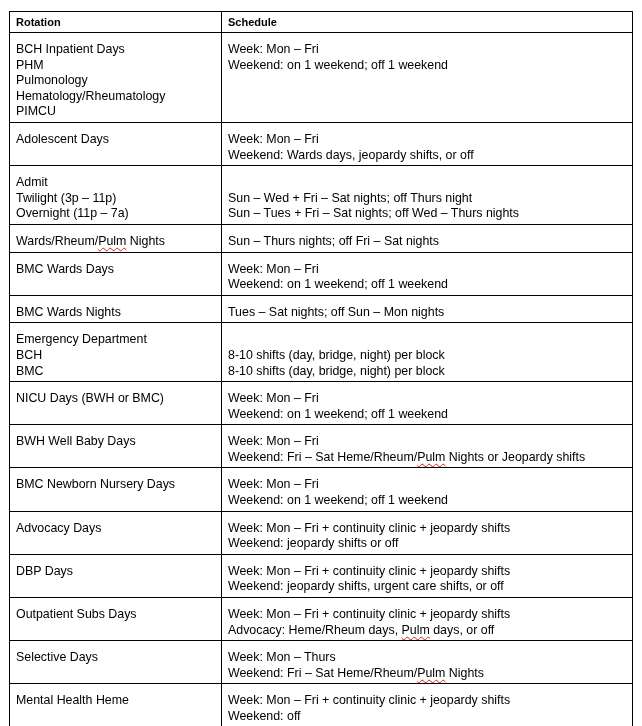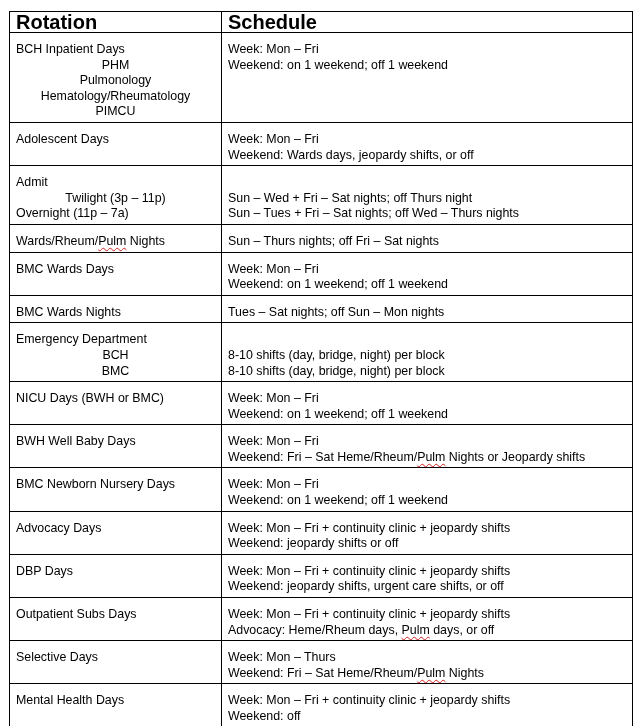--- a/index.html
+++ b/index.html
@@ -2,23 +2,23 @@
 <html><head>
 <meta charset="utf-8">
 <style>
   html, body { margin: 0; padding: 0; background: #ffffff; }
   body { width: 642px; height: 726px; position: relative; overflow: hidden;
          font-family: "Liberation Sans", sans-serif; color: #000; }
   table.sched { position: absolute; left: 9px; top: 11px; width: 624px;
                 border-collapse: collapse; font-size: 12.4px; line-height: 15.6px; }
   table.sched td, table.sched th { border: 1px solid #000; vertical-align: top;
                 padding: 9px 6px 2px 6px; text-align: left; }
-  table.sched th { font-weight: bold; font-size: 20px; line-height: 17px; padding: 2px 14px 1px 6px; }
+  table.sched th { font-weight: bold; font-size: 11px; line-height: 17px; padding: 2px 14px 1px 6px; }
   col.c1 { width: 212px; }
-  .sub { text-align: center; }
+  .sub { text-align: left; }
   .line { display: block; }
   .spell { text-decoration: underline wavy #d02020; text-decoration-thickness: 1px;
            text-underline-offset: 2px; }
 </style>
 </head>
 <body>
 
 <table class="sched">
   <colgroup>
       <col class="c1">
@@ -178,21 +178,21 @@
           <span class="line">Selective Days</span>
         </td>
       <td>
         <span class="line">Week: Mon – Thurs</span>
         <span class="line"><span>Weekend: Fri – Sat Heme/Rheum/</span><span class="spell">Pulm</span><span> Nights</span></span>
       </td>
     </tr>
 
     <tr style="height:36px">
       <td>
-          <span class="line">Mental Health Days</span>
+          <span class="line">Mental Health Heme</span>
         </td>
       <td>
         <span class="line">Week: Mon – Fri + continuity clinic + jeopardy shifts</span>
         <span class="line">Weekend: off</span>
       </td>
     </tr>
 
     <tr style="height:24px">
       <td>
           <span class="line">Vacation</span>

